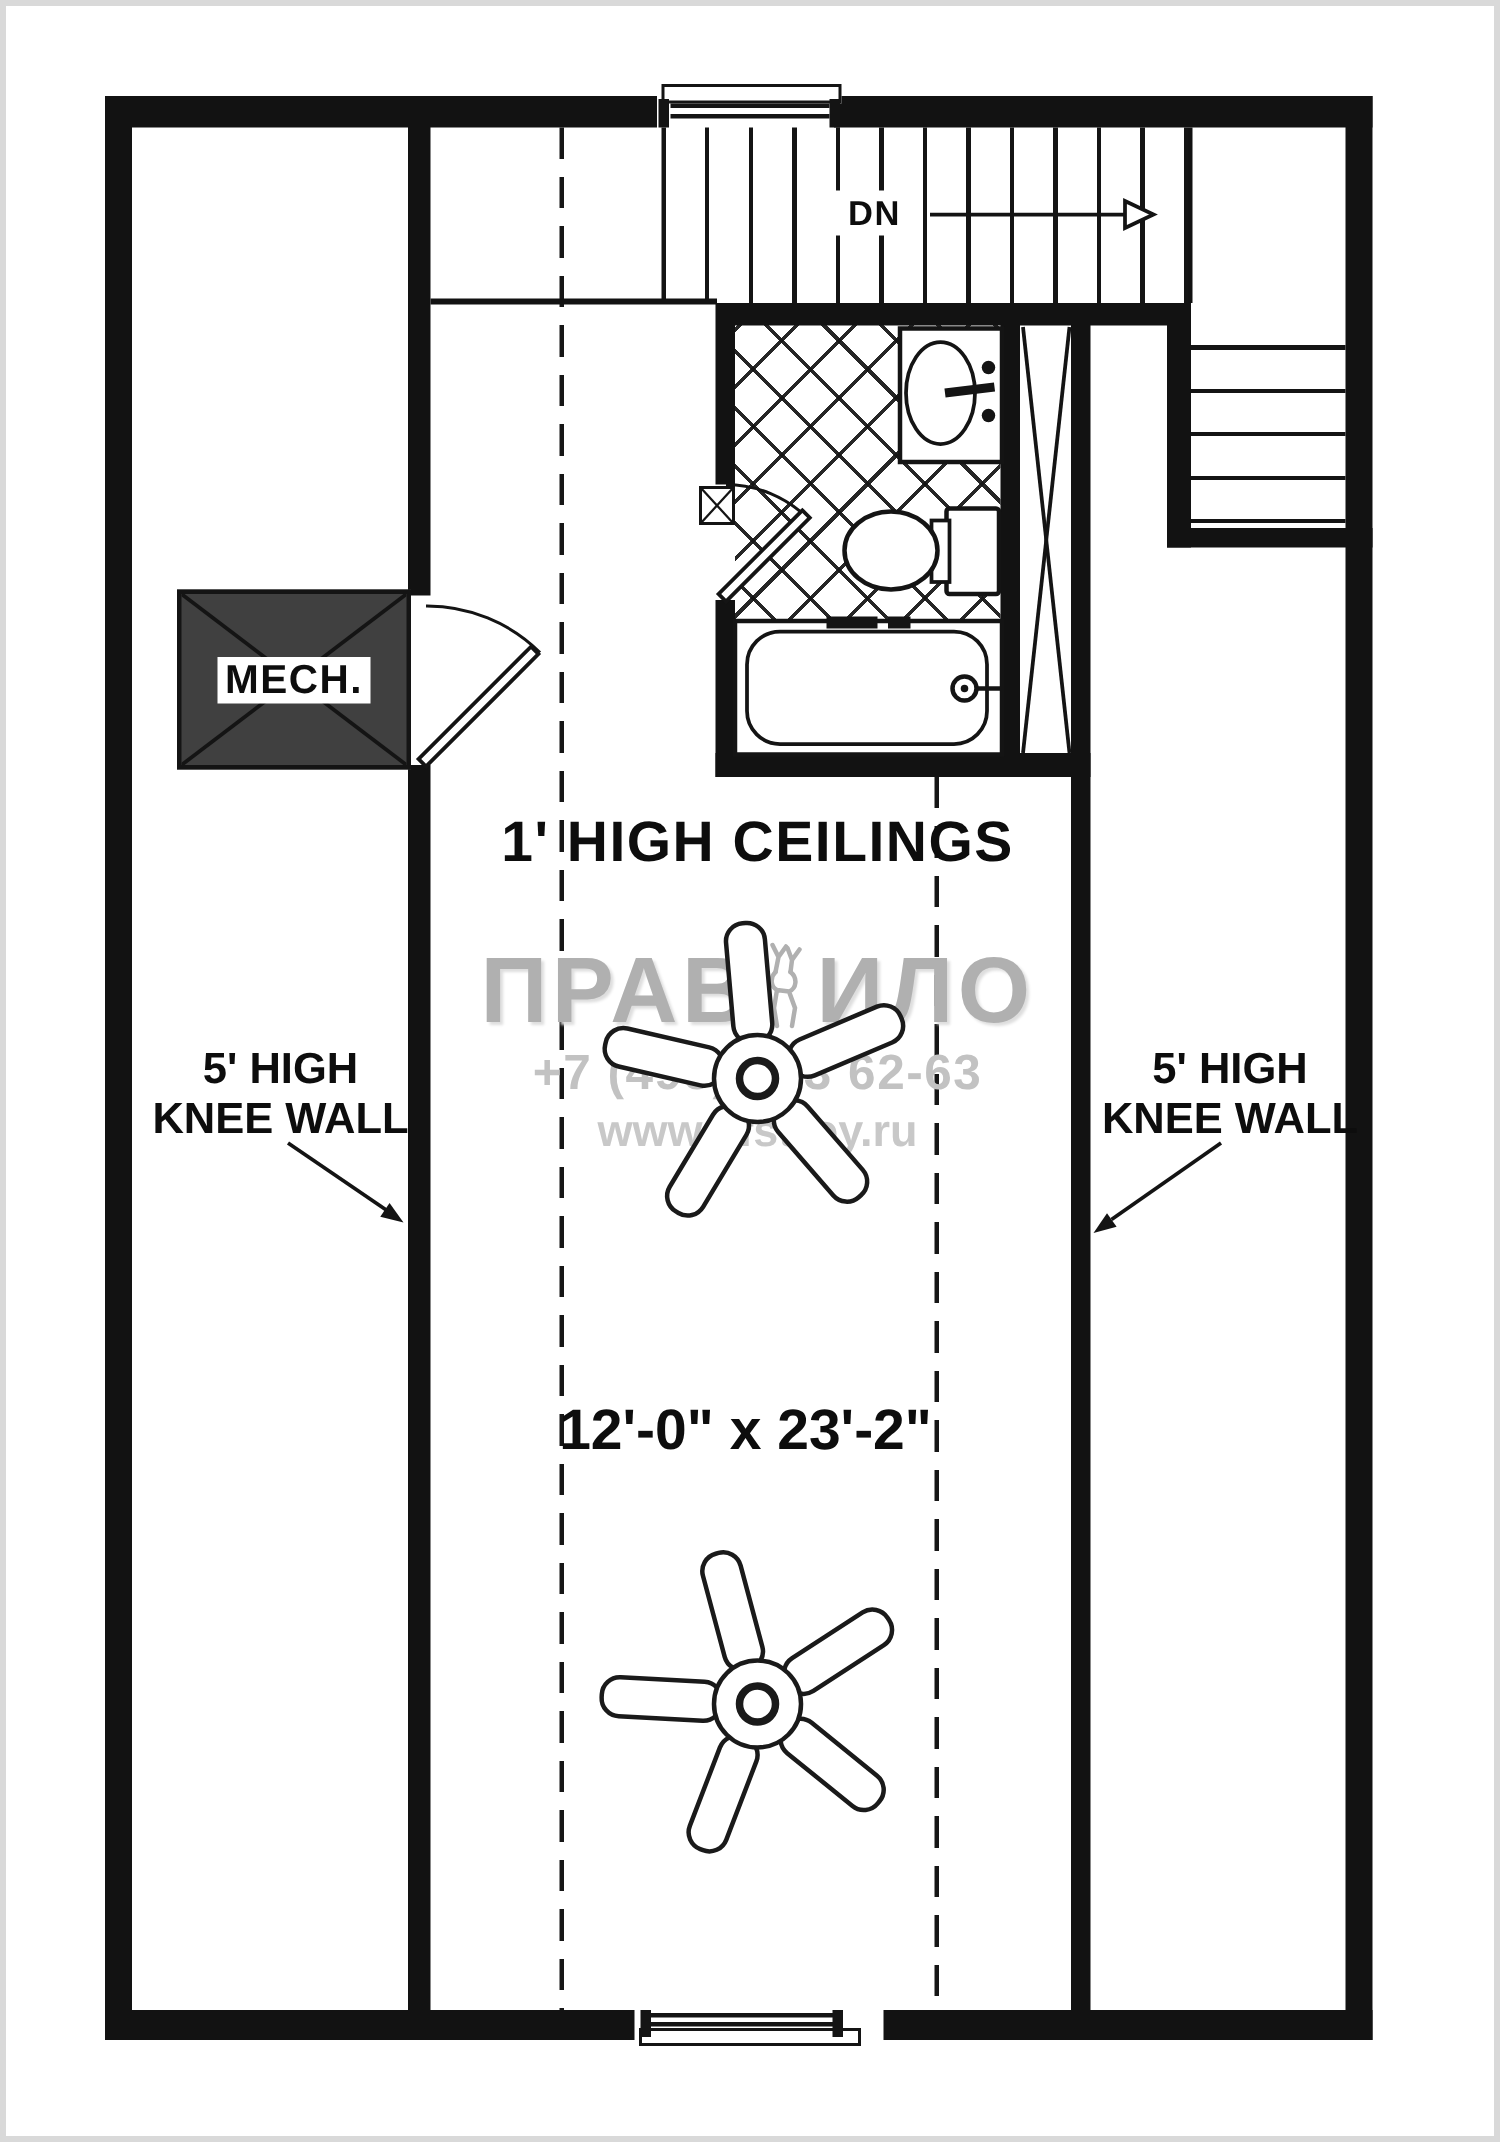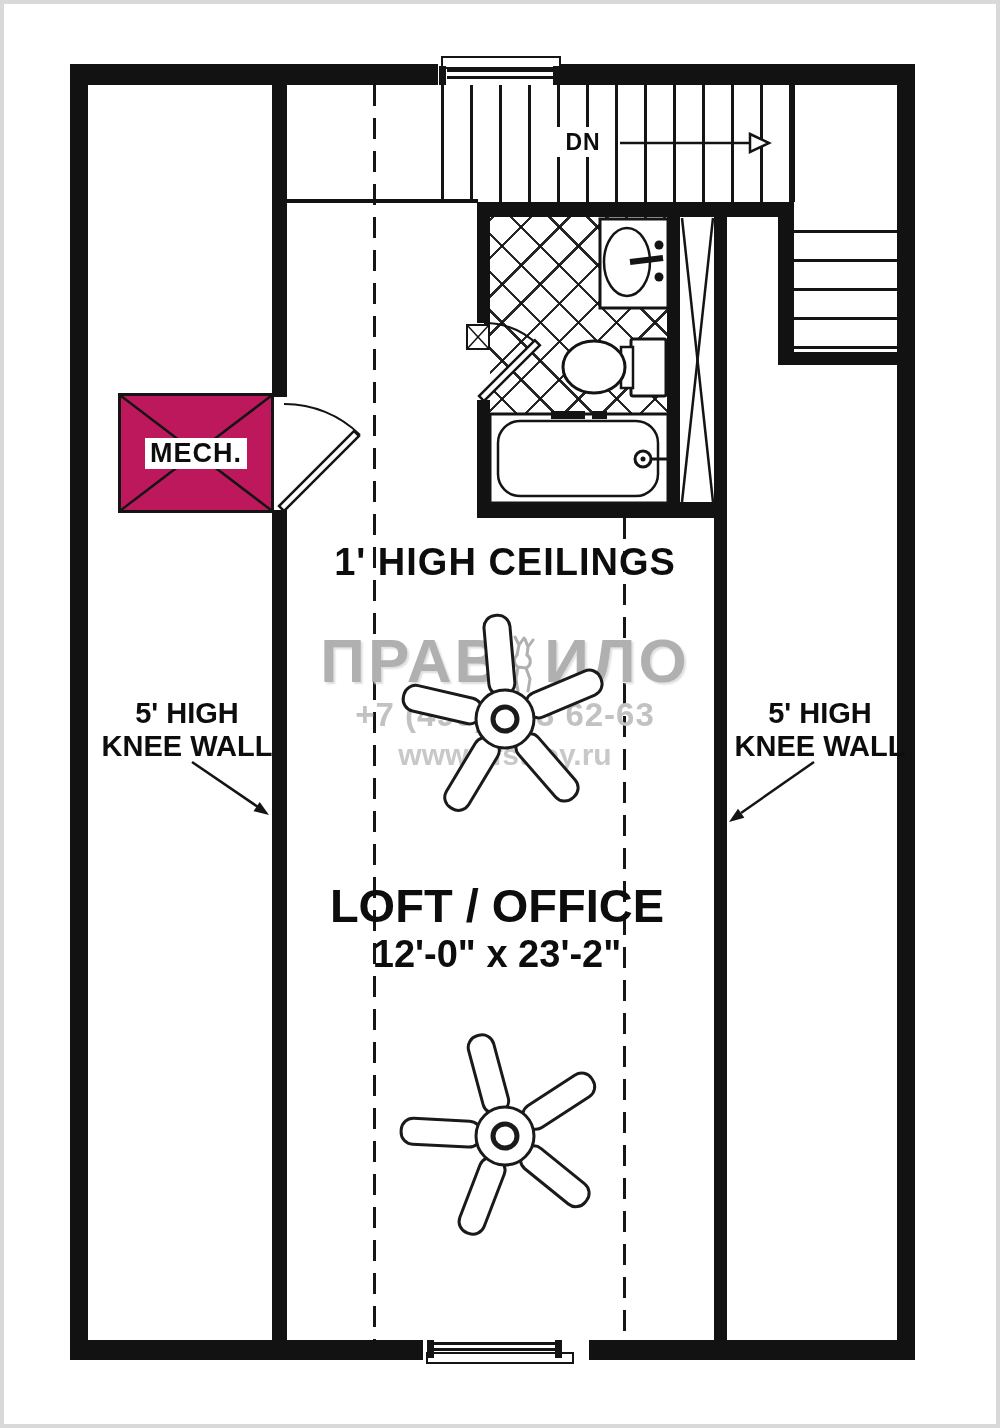--- a/index.html
+++ b/index.html
@@ -16,36 +16,36 @@
   .tile{
     position:absolute;
     background-image:
       repeating-linear-gradient(45deg,rgba(20,20,20,.92) 0 2.4px,transparent 2.4px 27px),
       repeating-linear-gradient(-45deg,rgba(20,20,20,.92) 0 2.4px,transparent 2.4px 27px);
   }
   .win-case{position:absolute;background:#fff;border:2px solid #141414;box-sizing:border-box;}
   .glz{position:absolute;background:#141414;}
   .mech{
     position:absolute;left:118px;top:393px;width:156px;height:120px;
-    background:#be185d;border:3px solid #141414;box-sizing:border-box;
+    background:#404040;border:3px solid #141414;box-sizing:border-box;
     display:flex;align-items:center;justify-content:center;
   }
   .mech svg{position:absolute;left:0;top:0;}
   .mech-label{position:relative;background:#fff;padding:0 5px;font-weight:bold;font-size:27px;color:#0d0d0d;letter-spacing:1px;}
   .dn{
     position:absolute;left:556px;top:127px;width:54px;height:30px;background:#fff;
     font-size:23px;font-weight:bold;color:#0d0d0d;text-align:center;line-height:30px;letter-spacing:1px;
   }
   .overlay{position:absolute;left:0;top:0;pointer-events:none;}
   .wm{
     position:absolute;left:263px;top:628px;width:484px;
     display:flex;flex-direction:column;align-items:center;
   }
   .wm-brand{
-    display:flex;align-items:flex-end;
+    display:flex;align-items:flex-start;
     font-size:62px;font-weight:bold;color:#b0b0b0;letter-spacing:3px;line-height:1.05;
     text-shadow:2px 2px 2px #dedede;
   }
   .wm-phone{font-size:33px;font-weight:bold;color:#c2c2c2;letter-spacing:1px;margin-top:3px;}
   .wm-site{font-size:30px;font-weight:bold;color:#c8c8c8;margin-top:4px;}
 </style>
 </head>
 <body>
 
 <div class="plan">
@@ -206,16 +206,15 @@
   <div class="txt" style="left:92px;top:697px;width:190px;font-size:29px;">
     <div>5' HIGH</div>
     <div>KNEE WALL</div>
   </div>
 
   <div class="txt" style="left:722px;top:697px;width:196px;font-size:29px;">
     <div>5' HIGH</div>
     <div>KNEE WALL</div>
   </div>
 
-  <div class="txt" style="left:292px;top:879px;width:410px;font-size:47px;">LOFT / OFFICE</div>
   <div class="txt" style="left:292px;top:933px;width:410px;font-size:38px;">12'-0" x 23'-2"</div>
 
 </div>
 
 </body></html>

